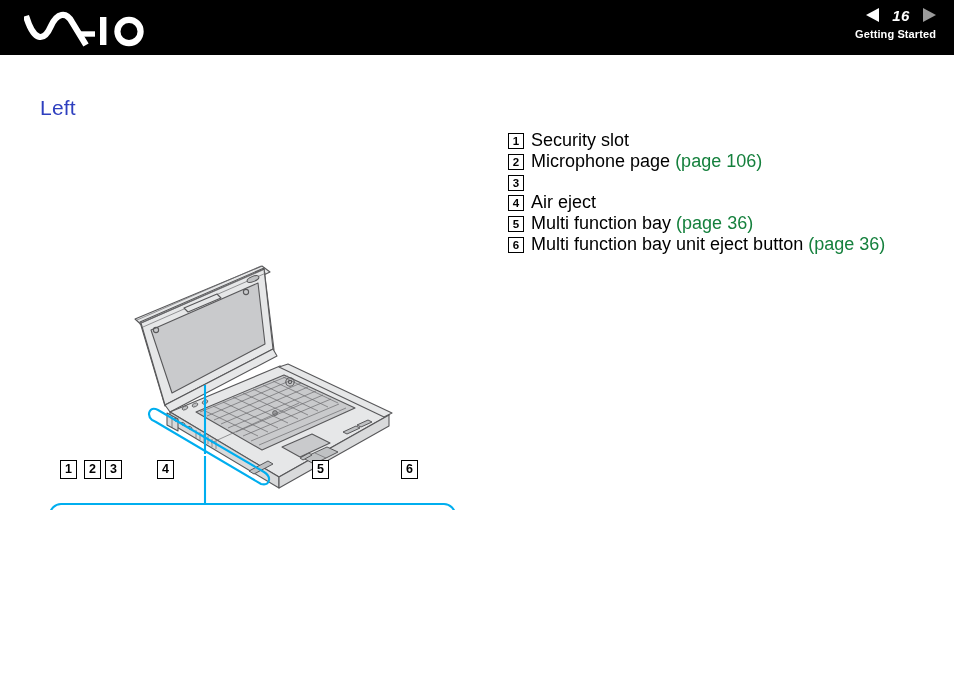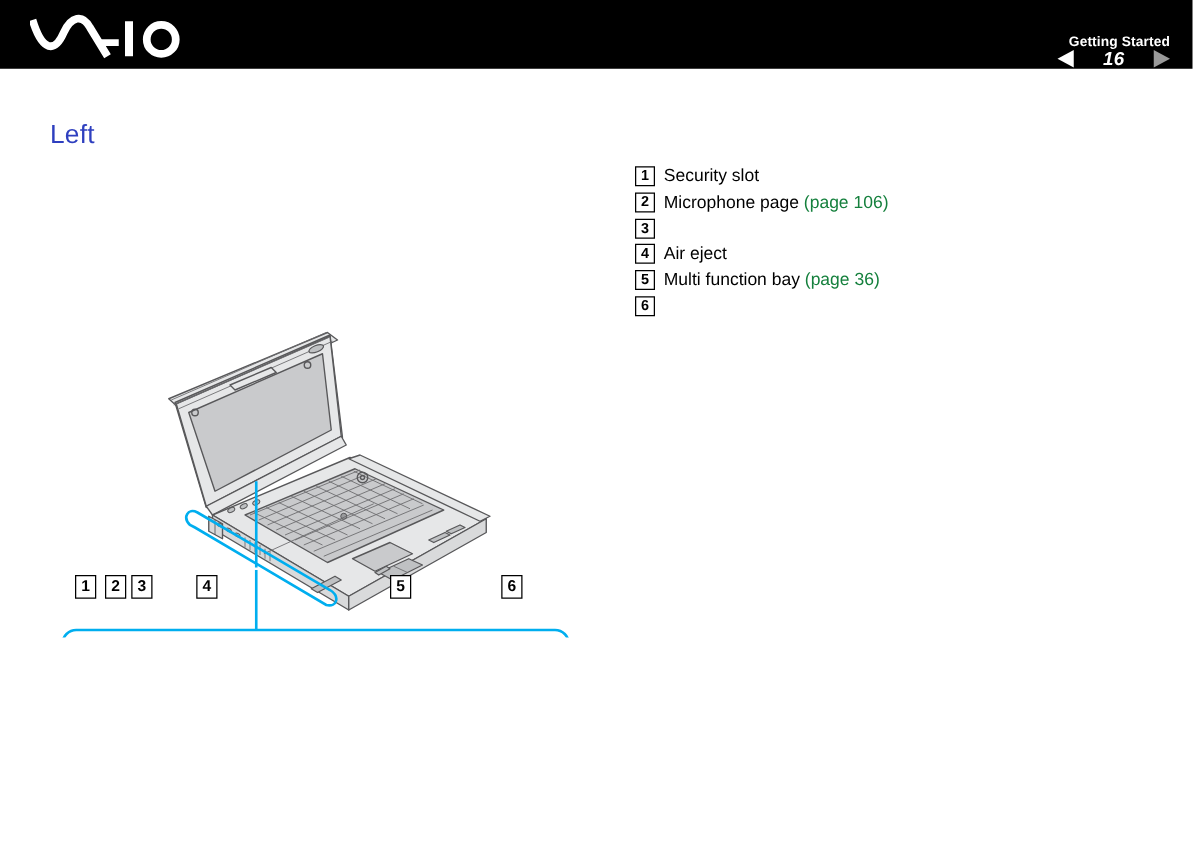--- a/index.html
+++ b/index.html
@@ -29,23 +29,22 @@
     top: 8px;
     width: 130px;
     height: 40px;
   }
   #header-nav {
     position: absolute;
     right: 18px;
     top: 5px;
     display: flex;
     align-items: center;
-    gap: 22px;
+    gap: 12px;
     height: 20px;
-    margin-top: 32px;
   }
   .nav-arrow {
     display: block;
     width: 0; height: 0;
     border-top: 7px solid transparent;
     border-bottom: 7px solid transparent;
   }
   #nav-prev-icon {
     border-right: 13px solid #ffffff;
   }
@@ -105,21 +104,21 @@
     line-height: 14px;
     text-align: center;
     color: #000000;
     margin-top: 2px;
     margin-right: 7px;
     flex: 0 0 auto;
     background: #ffffff;
     font-family: "Liberation Sans", sans-serif;
   }
   .legend-text {
-    font-size: 14px;
+    font-size: 18px;
     color: #000000;
     line-height: 19px;
   }
   .legend-ref {
     color: #15803d;
   }
 
   
   #illustration {
     position: absolute;
@@ -195,20 +194,21 @@
     <span class="legend-text"><span>Air eject</span> <span class="legend-ref"></span></span>
   </div>
 
   <div class="legend-row">
     <span class="legend-num">5</span>
     <span class="legend-text"><span>Multi function bay</span> <span class="legend-ref">(page 36)</span></span>
   </div>
 
   <div class="legend-row">
     <span class="legend-num">6</span>
+    <span class="legend-text"><span>Multi function bay unit eject button</span> <span class="legend-ref">(page 36)</span></span>
   </div>
 
 </div>
 
 <div id="illustration">
   <svg width="500" height="390" viewBox="0 0 500 390" xmlns="http://www.w3.org/2000/svg">
     <defs>
       <style>
         .ln   { fill:none; stroke:#58585a; stroke-width:1.1; stroke-linejoin:round; stroke-linecap:round; }
         .lnT  { fill:none; stroke:#6b6c6e; stroke-width:0.7; }

